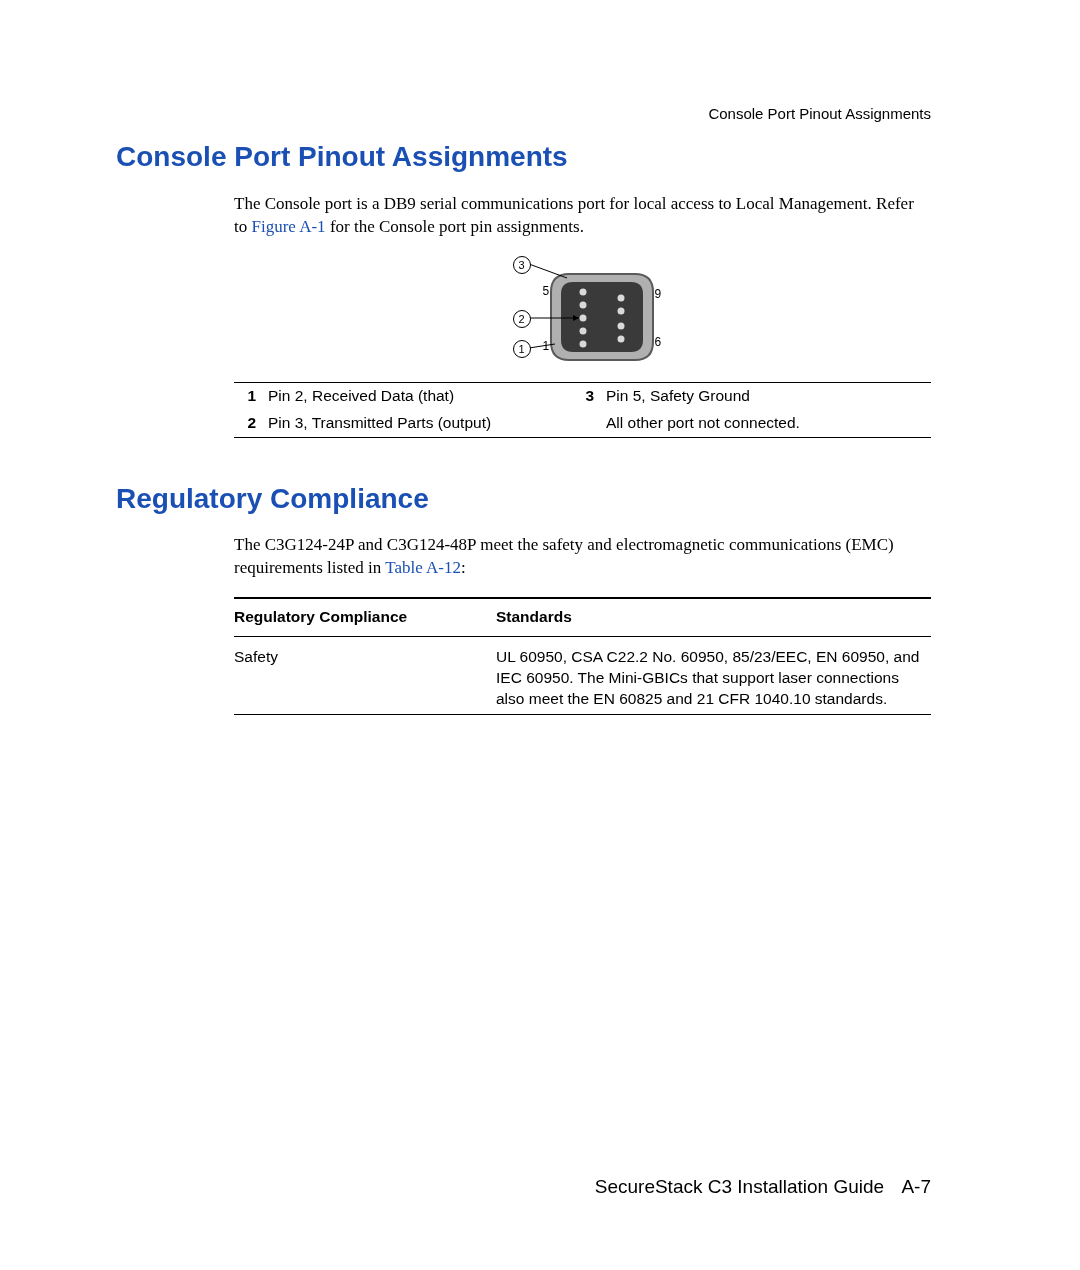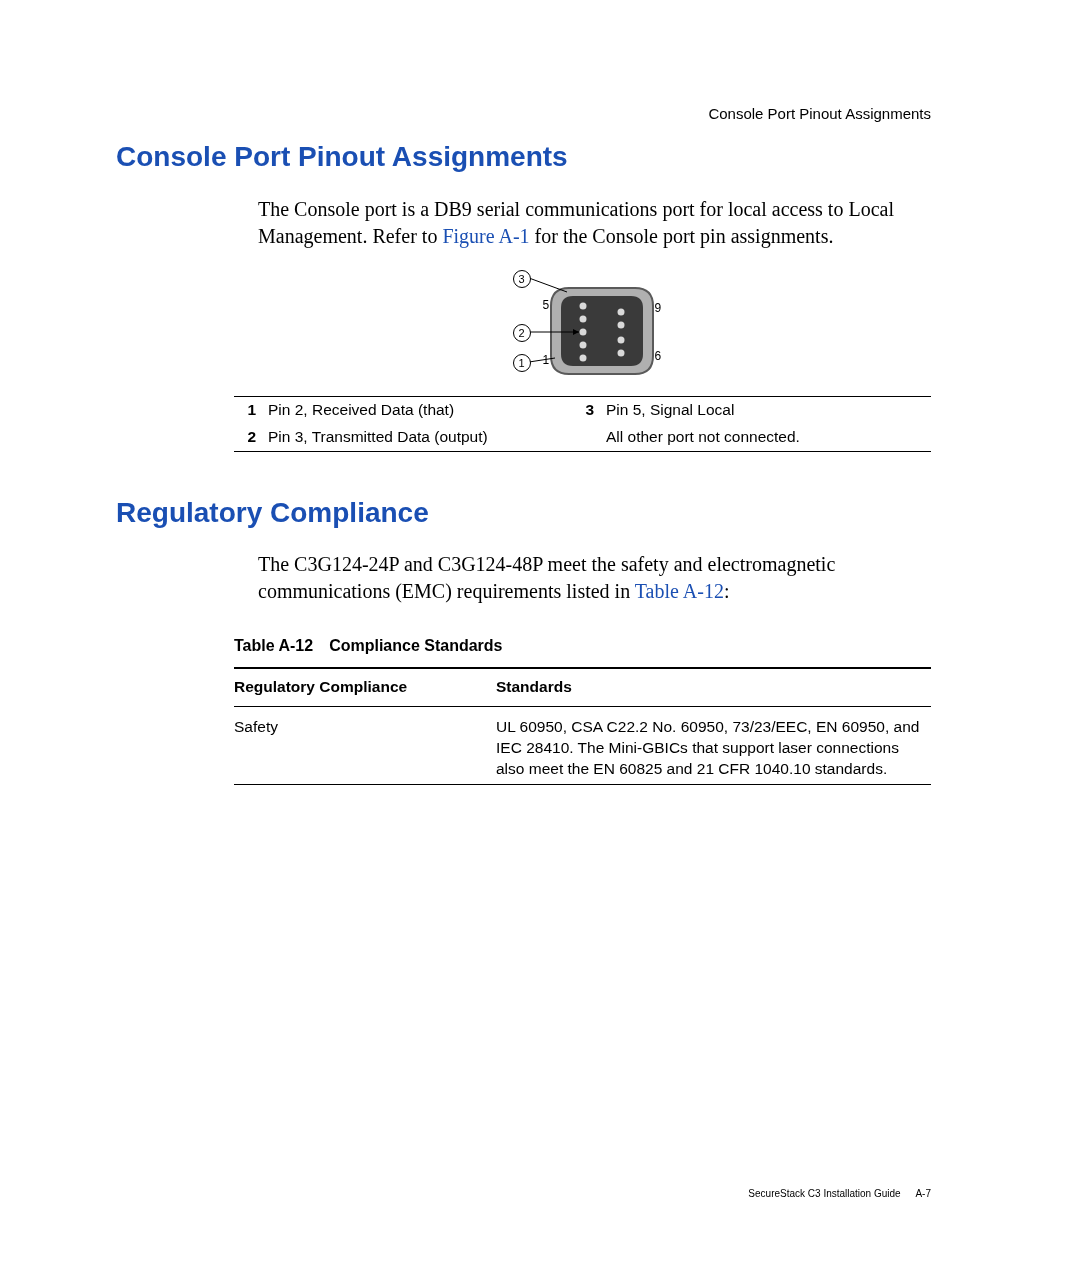--- a/index.html
+++ b/index.html
@@ -34,23 +34,22 @@
     font-size: 28px;
     color: #1a4fb3;
     margin: 38px 0 14px 0;
   }
   .body-block {
     margin-left: 118px;
     margin-right: 0;
   }
   .para {
     font-family: "Book Antiqua", Palatino, "Palatino Linotype", Georgia, serif;
-    font-size: 20px;
-    color: #000;
-    margin-left: 24px;
+    font-size: 17px;
+    color: #000;
   }
   .xref {
     color: #1a4fb3;
   }
   .fig-caption, .tab-caption {
     font-family: Helvetica, Arial, sans-serif;
     font-weight: 700;
     font-size: 16px;
     margin: 30px 0 10px 0;
   }
@@ -98,21 +97,21 @@
     vertical-align: top;
     border-bottom: 1px solid #000;
   }
   .comp .col1 { width: 256px; }
 
   .footer {
     position: absolute;
     bottom: 70px;
     right: 116px;
     font-family: Helvetica, Arial, sans-serif;
-    font-size: 10px;
+    font-size: 19px;
   }
   .footer .pg { margin-left: 12px; }
 
   
   .db9wrap {
     width: 100%;
     display: flex;
     justify-content: center;
     margin: 10px 0 6px 0;
   }
@@ -192,54 +191,51 @@
         <span class="pinlbl" style="left:172px; top:78px;">6</span>
       </div>
     </div>
 
     <table class="legend">
       <tbody>
           <tr>
         <td class="idx">1</td>
         <td class="txt">Pin 2, Received Data (that)</td>
         <td class="idx2">3</td>
-        <td class="txt2">Pin 5, Signal Local</td>
+        <td class="txt2">Pin 5, Safety Ground</td>
       </tr>
       <tr>
         <td class="idx">2</td>
-        <td class="txt">Pin 3, Transmitted Data (output)</td>
+        <td class="txt">Pin 3, Transmitted Parts (output)</td>
         <td class="idx2"></td>
         <td class="txt2">All other port not connected.</td>
       </tr>
     </tbody>
       </table>
   </div>
 
   <div class="h1" style="margin-top:42px;">Regulatory Compliance</div>
 
   <div class="body-block">
     <p class="para">
       <span>The C3G124-24P and C3G124-48P meet the safety and electromagnetic communications (EMC) requirements listed in </span><span class="xref">Table A-12</span><span>:</span>
     </p>
 
-    <div class="tab-caption">
-      <span class="num">Table A-12</span><span>Compliance Standards</span>
-    </div>
 
     <table class="comp">
       <thead>
         <tr>
           <th class="col1">Regulatory Compliance</th>
           <th>Standards</th>
         </tr>
       </thead>
       <tbody>
         <tr>
           <td class="col1">Safety</td>
-          <td>UL 60950, CSA C22.2 No. 60950, 73/23/EEC, EN 60950, and IEC 28410. The Mini-GBICs that support laser connections also meet the EN 60825 and 21 CFR 1040.10 standards.</td>
+          <td>UL 60950, CSA C22.2 No. 60950, 85/23/EEC, EN 60950, and IEC 60950. The Mini-GBICs that support laser connections also meet the EN 60825 and 21 CFR 1040.10 standards.</td>
         </tr>
       </tbody>
     </table>
   </div>
 
   <div class="footer">
     <span>SecureStack C3 Installation Guide</span>
     <span class="pg">A-7</span>
   </div>
 

